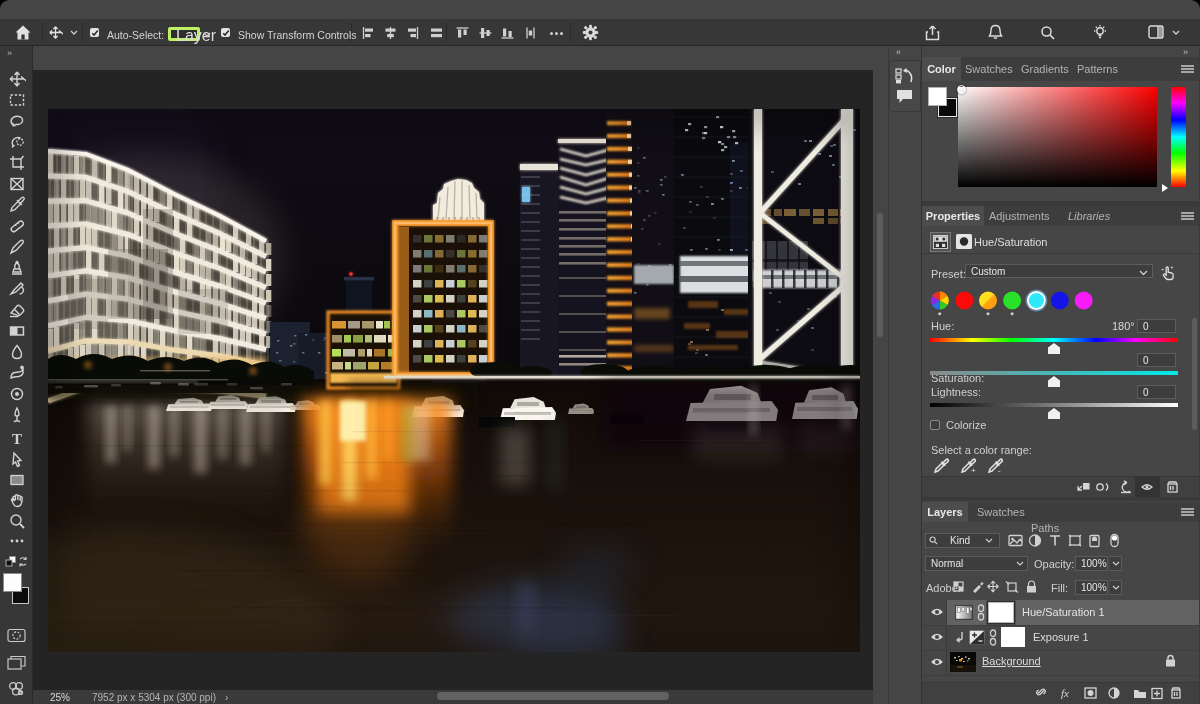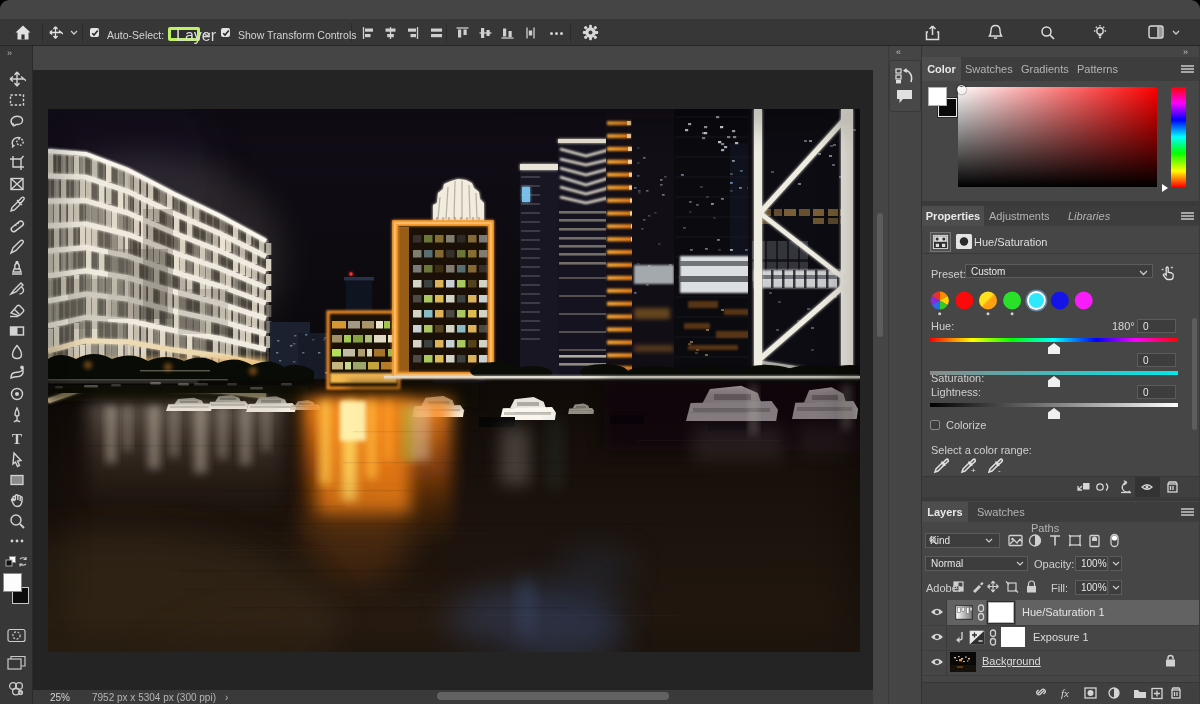--- a/index.html
+++ b/index.html
@@ -1436,21 +1436,21 @@
 <div class="abs" style="left:319px;top:272px;width:5px;height:112px;border-radius:3px;background:#5d5d5d;"></div>
 <div class="abs" style="left:49px;top:451px;width:278px;height:4px;background:#3a3a3a;"></div>
 <div class="abs" style="left:49px;top:455px;width:278px;height:203px;background:#464646;"></div>
 <div class="paneltabs" style="left:49px;top:456px;width:278px;height:20px;background:#3d3d3d;"></div>
 <div class="ptab act" style="left:49px;top:456px;width:46px;height:20px;line-height:20px;text-align:center;position:absolute;">Layers</div>
 <div class="ptab" style="left:104px;top:454px;height:24px;line-height:24px;">Swatches</div>
 <div class="ptab" style="left:158px;top:470px;height:24px;line-height:24px;">Paths</div>
 <svg class="abs" style="left:308px;top:462px;" width="13" height="9" viewBox="0 0 13 9">
 <path d="M0,1 h13 M0,4 h13 M0,7 h13" stroke="#c9c9c9" stroke-width="1.4"></path>
       </svg>
-<div class="ibox" style="left:52px;top:487px;width:75px;height:15px;padding-left:4px;">Kind</div>
+<div class="ibox" style="left:52px;top:487px;width:75px;height:15px;padding-left:24px;">Kind</div>
 <svg class="abs" style="left:56px;top:490px;" width="9" height="9" viewBox="0 0 9 9">
 <circle cx="3.6" cy="3.6" r="2.6" fill="none" stroke="#ccc" stroke-width="1.2"></circle>
         <path d="M5.6,5.6 L8,8" stroke="#ccc" stroke-width="1.2"></path>
       </svg>
 <svg class="abs" style="left:112px;top:492px;" width="8" height="6" viewBox="0 0 8 6">
         <path d="M1,1 L4,4 L7,1" stroke="#ccc" stroke-width="1.2" fill="none"></path>
       </svg>
 <svg class="abs" style="left:135px;top:487px;" width="120" height="15" viewBox="0 0 120 15">
 <g stroke="#d0d0d0" stroke-width="1.3" fill="none">
 <rect x="1" y="2.5" width="13" height="10" rx="1"></rect>

